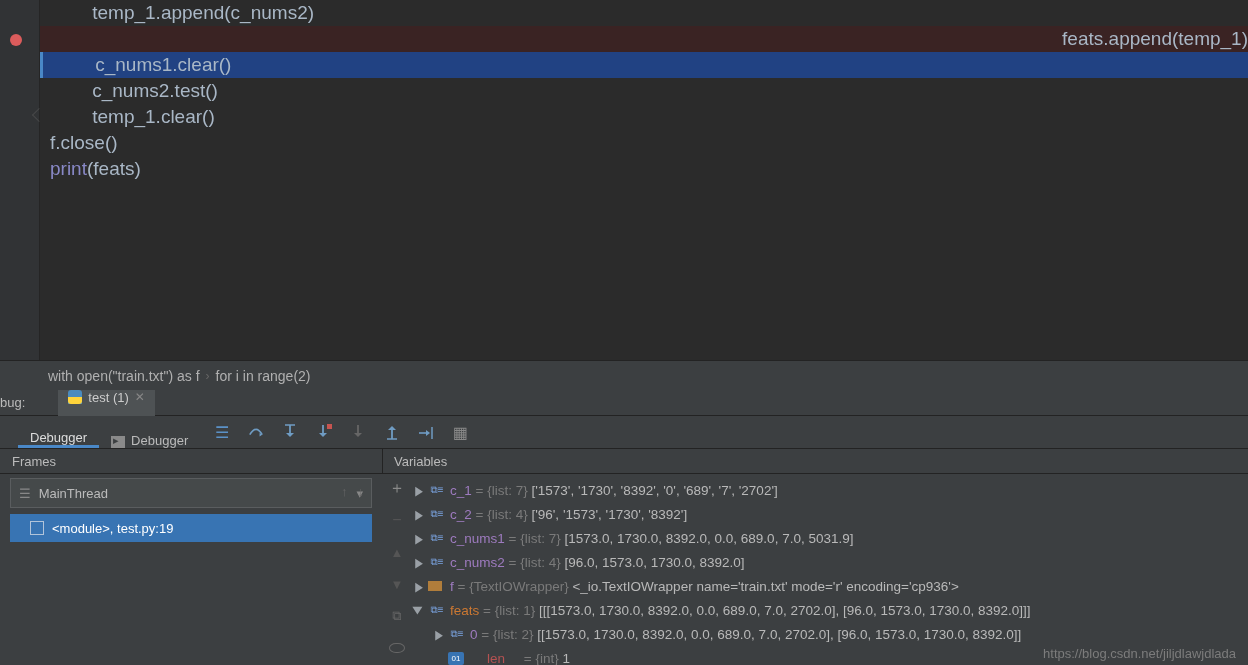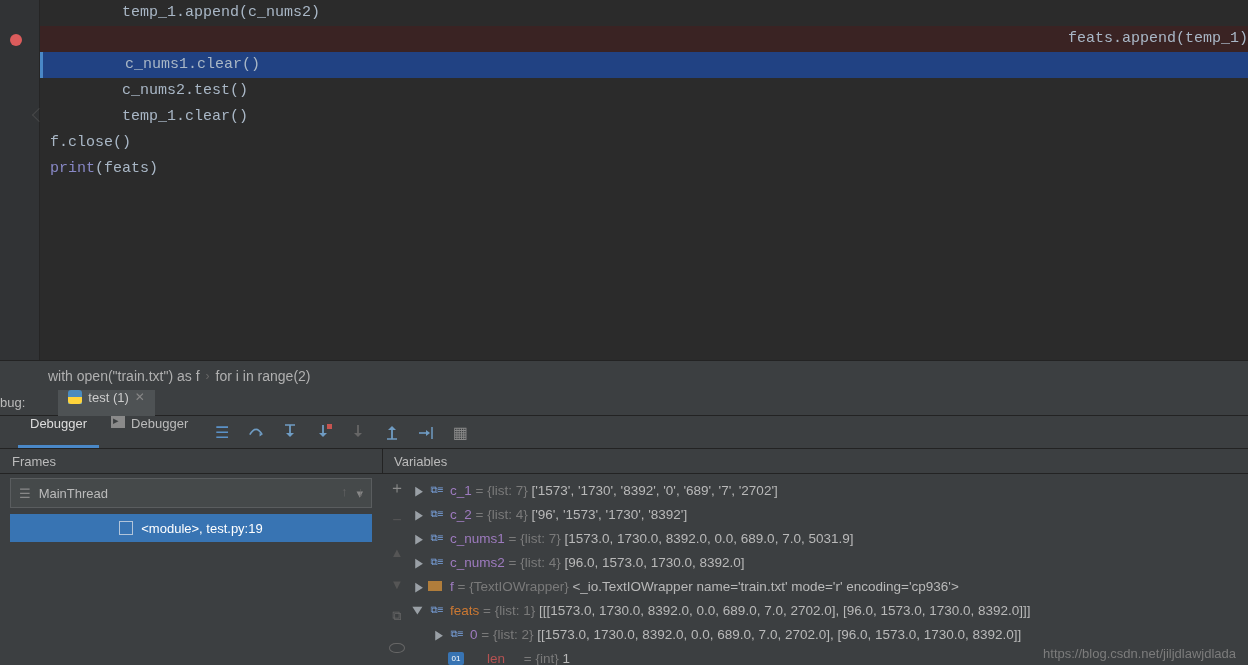--- a/index.html
+++ b/index.html
@@ -25,22 +25,22 @@
   }
   .fold-marker {
     position:absolute; left:34px; top:110px;
     width:10px; height:10px;
     border-left:1px solid #555; border-bottom:1px solid #555;
     transform:rotate(45deg);
     opacity:.6;
   }
   .code-area {
     position:absolute; left:40px; top:0; right:0;
-    font-family:Liberation Mono, monospace;
-    font-size:15px;
+    font-family:Liberation Sans, sans-serif;
+    font-size:19px;
   }
   .code-line { height:26px; line-height:26px; white-space:pre; }
   .code-line.red { background:#3a2323;text-align:right; }
   .code-line.blue {
     background:#214283; border-left:3px solid #4a88c7;
   }
   .code-line .txt { padding-left:10px; }
   .id { color:#a9b7c6; } 
   
   .breadcrumb {
@@ -71,21 +71,21 @@
     background:#ffd43b; border-radius:0 0 3px 3px;
   }
   .close-x { color:#888; font-size:12px; }
   
   .debug-toolbar {
     position:absolute; left:0; top:416px; right:0; height:32px;
     background:#3c3f41; display:flex; align-items:center;
     padding-left:18px; gap:0;
   }
   .dbg-tab {
-    height:32px; display:flex; align-items:flex-start; padding:0 12px;
+    height:32px; display:flex; align-items:flex-end; padding:0 12px;
     color:#bbb; cursor:pointer;
   }
   .dbg-tab.active { border-bottom:3px solid #4a88c7; color:#ddd; }
   .console-icon {
     width:14px; height:12px; background:#8a8a8a; margin-right:6px;
     position:relative;
   }
   .console-icon::after{
     content:"▸"; position:absolute; left:2px; top:-2px; color:#3c3f41; font-size:11px;
   }
@@ -108,21 +108,21 @@
   .thread-row {
     height:30px; margin:4px 10px 6px 10px;
     border:1px solid #5a5d5f; background:#45494a;
     display:flex; align-items:center; justify-content:space-between;
     padding:0 8px; color:#bbb;
   }
   .thread-row .left { display:flex; align-items:center; gap:8px; }
   .stack-icon { font-size:13px; color:#888; }
   .frame-row {
     height:28px; margin:0 10px; background:#3874b3; color:#fff;
-    display:flex; align-items:center; padding:0 20px; gap:8px;justify-content:center;
+    display:flex; align-items:center; padding:0 20px; gap:8px;
   }
   .module-icon { width:14px; height:14px; border:1px solid #cfd8e3; opacity:.8; }
   
   .vars-panel {
     position:absolute; left:382px; top:474px; right:0; bottom:0;
     background:#3c3f41; display:flex;
   }
   .vars-side {
     width:30px; display:flex; flex-direction:column; align-items:center; gap:16px;
     padding-top:6px; color:#777;

